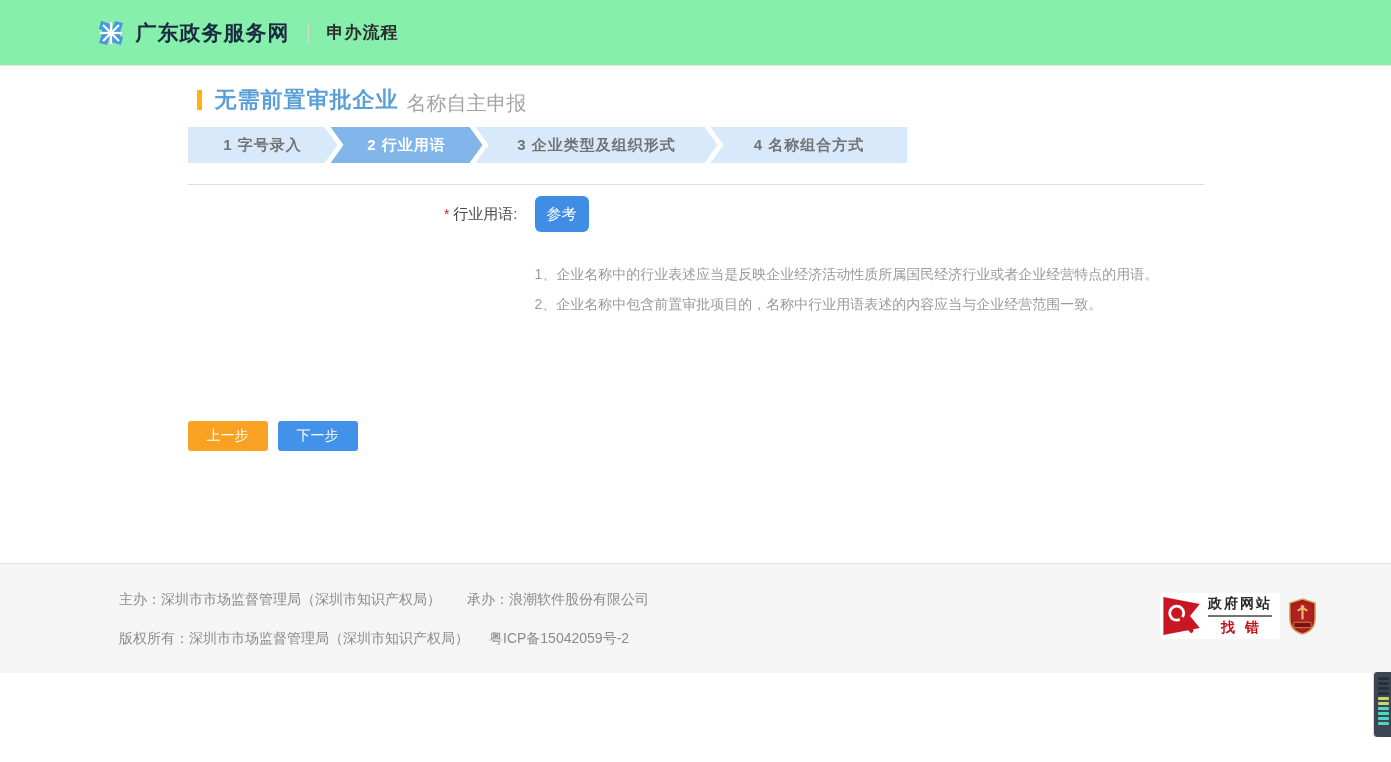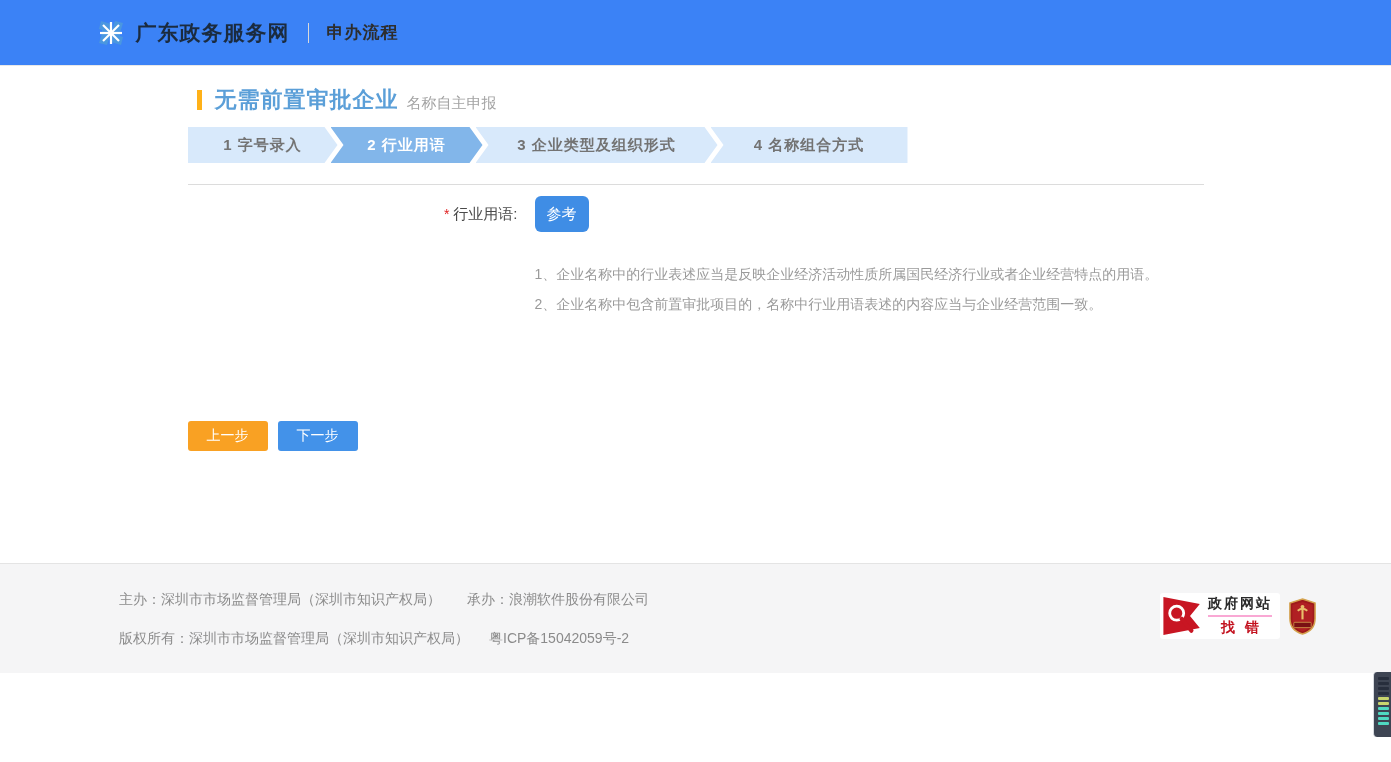--- a/index.html
+++ b/index.html
@@ -6,21 +6,21 @@
   html, body {
     width: 1391px; height: 762px;
     background: #ffffff;
     font-family: "Liberation Sans", "DejaVu Sans", sans-serif;
     overflow: hidden;
     position: relative;
   }
 
   
   .header {
-    height: 66px; background: #3b82f6;
+    height: 66px; background: #86efac;
     border-bottom: 1px solid #e8e8e8;
   }
   .hwrap {
     width: 1200px; margin: 0 auto; height: 100%;
     display: flex; align-items: center;
   }
   .logo { width: 30px; height: 30px; display: inline-flex; }
   .site-name {
     font-size: 21px; font-weight: bold; color: #1b2b3f;
     margin-left: 10px; letter-spacing: 1px;
@@ -28,21 +28,21 @@
   .hdivider { width: 1px; height: 20px; background: #d9d9d9; margin: 0 18px; }
   .section-title { font-size: 17px; font-weight: bold; color: #2d2d2d; letter-spacing: 1px; }
 
   
   .main { height: 497px; background: #fff; }
   .container { width: 1016px; margin: 0 auto; padding-top: 20px; }
 
   .page-title-row { display: flex; align-items: center; height: 28px; }
   .accent-bar { width: 5px; height: 20px; background: #ffb118; margin-left: 9px; }
   .page-title { font-size: 22px; font-weight: bold; color: #5b9fd8; margin-left: 13px; letter-spacing: 1px; }
-  .page-subtitle { font-size: 15px; color: #a3a3a3; margin-left: 8px; margin-top: 6px; }
+  .page-subtitle { font-size: 20px; color: #a3a3a3; margin-left: 8px; margin-top: 6px; }
 
   
   .steps {
     margin-top: 13px; height: 36px; width: 720px;
     display: flex; background: #fff;
   }
   .step {
     height: 36px; display: flex; align-items: center; justify-content: center;
     background: #d8e9fb; color: #737373; font-size: 15px; font-weight: bold;
     letter-spacing: 1px;
@@ -106,21 +106,21 @@
     display: flex; align-items: center;
   }
   .find-error {
     background: #fff; border-radius: 3px;
     display: flex; align-items: center;
     padding: 3px 8px 3px 2px; height: 46px; cursor: pointer;
   }
   .fe-text { display: flex; flex-direction: column; margin-left: 4px; }
   .fe-l1 {
     font-size: 14px; font-weight: bold; color: #2a2a2a;
-    border-bottom: 2px solid #f9a8d4; padding-bottom: 2px; letter-spacing: 2px;
+    border-bottom: 2px solid #737373; padding-bottom: 2px; letter-spacing: 2px;
   }
   .fe-l2 {
     font-size: 14px; font-weight: bold; color: #c3121f;
     letter-spacing: 10px; text-align: center; margin-top: 2px; text-indent: 10px;
   }
   .shield { margin-left: 8px; cursor: pointer; display: inline-flex; }
 
   
   .edge-widget {
     position: absolute; left: 1373px; top: 672px;

